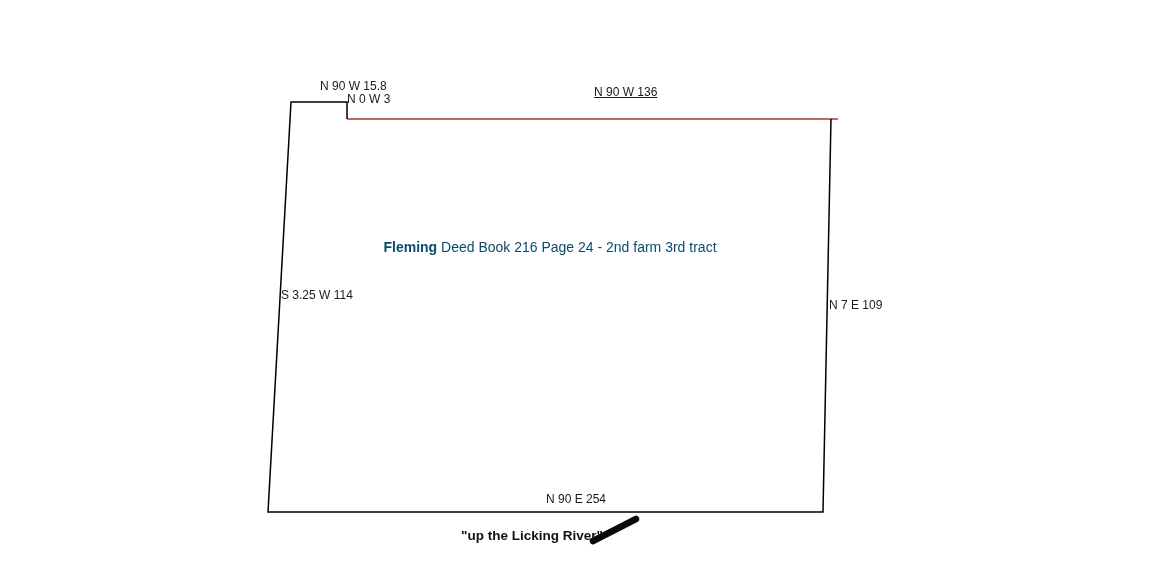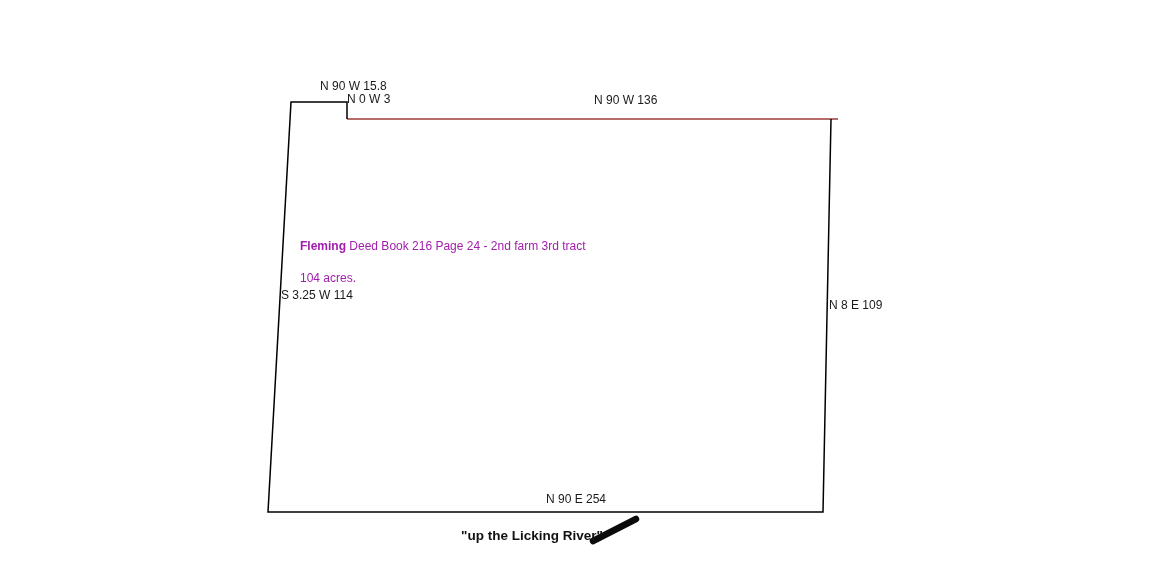--- a/index.html
+++ b/index.html
@@ -28,31 +28,31 @@
     position: absolute;
     font-size: 12px;
     line-height: 1.1;
     white-space: nowrap;
     color: #1a1a1a;
   }
   .center-block {
     position: absolute;
     left: 300px;
     width: 500px;
-    text-align: left;
-    font-size: 12px;
+    text-align: center;
+    font-size: 14px;
     white-space: nowrap;
-    color: #a21caf;
+    color: #0c4a6e;
   }
   .bold { font-weight: bold; }
   #tract-title-line { top: 215px; }
   #tract-acreage-line { top: 247px; }
   #bearing-top-notch { left: 320px; top: 56px; }
   #bearing-notch-drop { left: 347px; top: 69px; }
-  #bearing-top { left: 594px; top: 70px; }
+  #bearing-top { left: 594px; top: 62px; text-decoration: underline; }
   #bearing-left { left: 281px; top: 265px; }
   #bearing-right { left: 829px; top: 275px; }
   #bearing-bottom { left: 546px; top: 469px; }
   #river-note {
     position: absolute;
     left: 461px;
     top: 504px;
     font-size: 13.5px;
     font-weight: bold;
     white-space: nowrap;
@@ -74,25 +74,24 @@
   </svg>
 
   <div class="label" id="bearing-top-notch">N 90 W 15.8</div>
 
   <div class="label" id="bearing-notch-drop">N 0 W 3</div>
 
   <div class="label" id="bearing-top">N 90 W 136</div>
 
   <div class="label" id="bearing-left">S 3.25 W 114</div>
 
-  <div class="label" id="bearing-right">N 8 E 109</div>
+  <div class="label" id="bearing-right">N 7 E 109</div>
 
   <div class="label" id="bearing-bottom">N 90 E 254</div>
 
   <div class="center-block" id="tract-title-line">
     <span class="bold">Fleming</span><span> Deed Book 216 Page 24 - 2nd farm 3rd tract</span>
   </div>
 
-  <div class="center-block" id="tract-acreage-line">104 acres.</div>
 
   <div id="river-note">"up the Licking River"</div>
 
 </div>
 
 </body></html>

